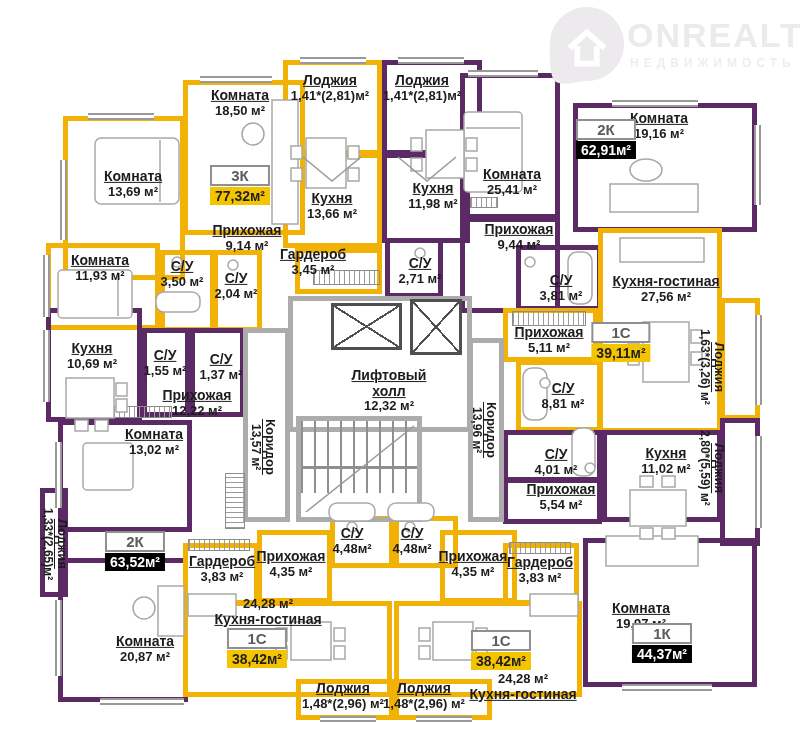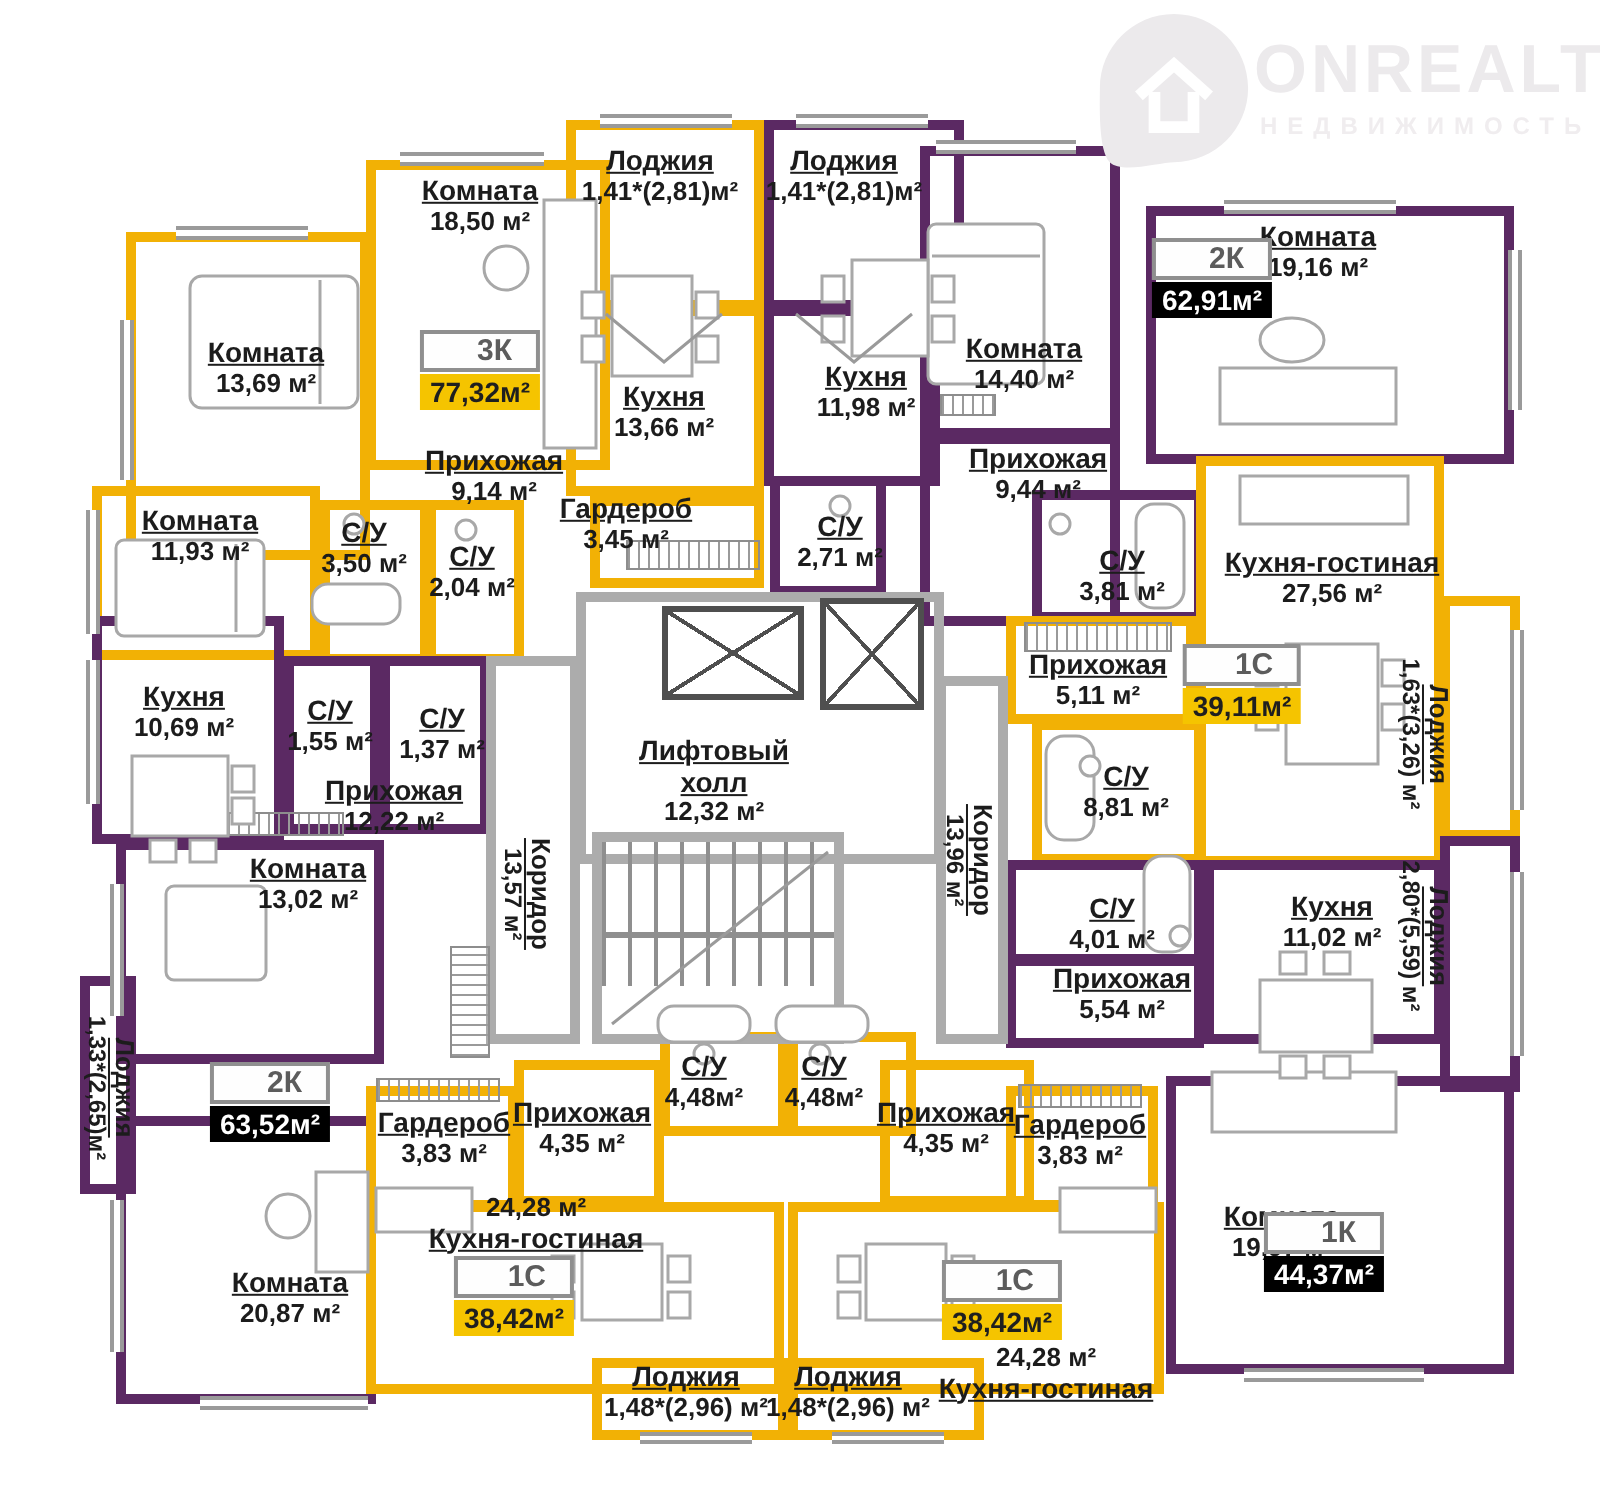--- a/index.html
+++ b/index.html
@@ -23,26 +23,26 @@
   .furn{position:absolute;left:0;top:0;pointer-events:none;}
   
   .lbl{position:absolute;transform:translate(-50%,-50%);text-align:center;color:#1C1C1C;
        font-weight:bold;line-height:1.12;white-space:nowrap;z-index:5;}
   .lbl span{display:block;}
   .lbl .nm{font-size:14px;text-decoration:underline;}
   .lbl .ar{font-size:13px;}
   .lbl.vert{writing-mode:vertical-rl;white-space:normal;}
   .lbl.vert .nm{font-size:13px;}
   .lbl.vert .ar{font-size:12px;}
-  .lbl.wrap{white-space:normal;width:88px;}
+  .lbl.wrap{white-space:normal;width:88px;margin-left:32px;}
   .lbl.rev{display:flex;flex-direction:column-reverse;}
   
   .badge{position:absolute;transform:translate(-50%,-50%);text-align:center;z-index:6;}
   .badge .t{display:block;background:#FEFEFE;border:2px solid #8F8F8F;color:#5C5C5C;
-            font-weight:bold;font-size:15px;line-height:17px;padding:0 12px;text-align:right;}
+            font-weight:bold;font-size:15px;line-height:17px;padding:0 12px;}
   .badge .a{display:block;font-weight:bold;font-size:14px;line-height:16px;padding:1px 5px;margin-top:1px;}
   .badge.by .a{background:#F5C400;color:#1F1F1F;}
   .badge.bp .a{background:#000000;color:#FFFFFF;}
   
   .wm-brand{position:absolute;left:627px;top:16px;font-size:34px;font-weight:bold;
             letter-spacing:2px;color:#ECEAEC;z-index:1;}
   .wm-sub{position:absolute;left:630px;top:56px;font-size:12px;font-weight:bold;
           letter-spacing:5px;color:#F0EDEF;z-index:1;}
   .wm-pin{position:absolute;left:548px;top:4px;z-index:1;}
 </style>
@@ -265,21 +265,21 @@
   <div class="lbl" style="left:313px;top:262px">
       <span class="nm">Гардероб</span>
       <span class="ar">3,45 м²</span>
     </div>
   <div class="lbl" style="left:433px;top:196px">
       <span class="nm">Кухня</span>
       <span class="ar">11,98 м²</span>
     </div>
   <div class="lbl" style="left:512px;top:182px">
       <span class="nm">Комната</span>
-      <span class="ar">14,40 м²</span>
+      <span class="ar">25,41 м²</span>
     </div>
   <div class="lbl" style="left:519px;top:237px">
       <span class="nm">Прихожая</span>
       <span class="ar">9,44 м²</span>
     </div>
   <div class="lbl" style="left:420px;top:271px">
       <span class="nm">С/У</span>
       <span class="ar">2,71 м²</span>
     </div>
   <div class="lbl" style="left:659px;top:126px">
@@ -424,18 +424,18 @@
       <span class="a">63,52м²</span>
     </div>
   <div class="badge by" style="left:257px;top:648px">
       <span class="t">1С</span>
       <span class="a">38,42м²</span>
     </div>
   <div class="badge by" style="left:501px;top:650px">
       <span class="t">1С</span>
       <span class="a">38,42м²</span>
     </div>
-  <div class="badge bp" style="left:662px;top:626px">
+  <div class="badge bp" style="left:662px;top:643px">
       <span class="t">1К</span>
       <span class="a">44,37м²</span>
     </div>
 
 </div>
 
 </body></html>

